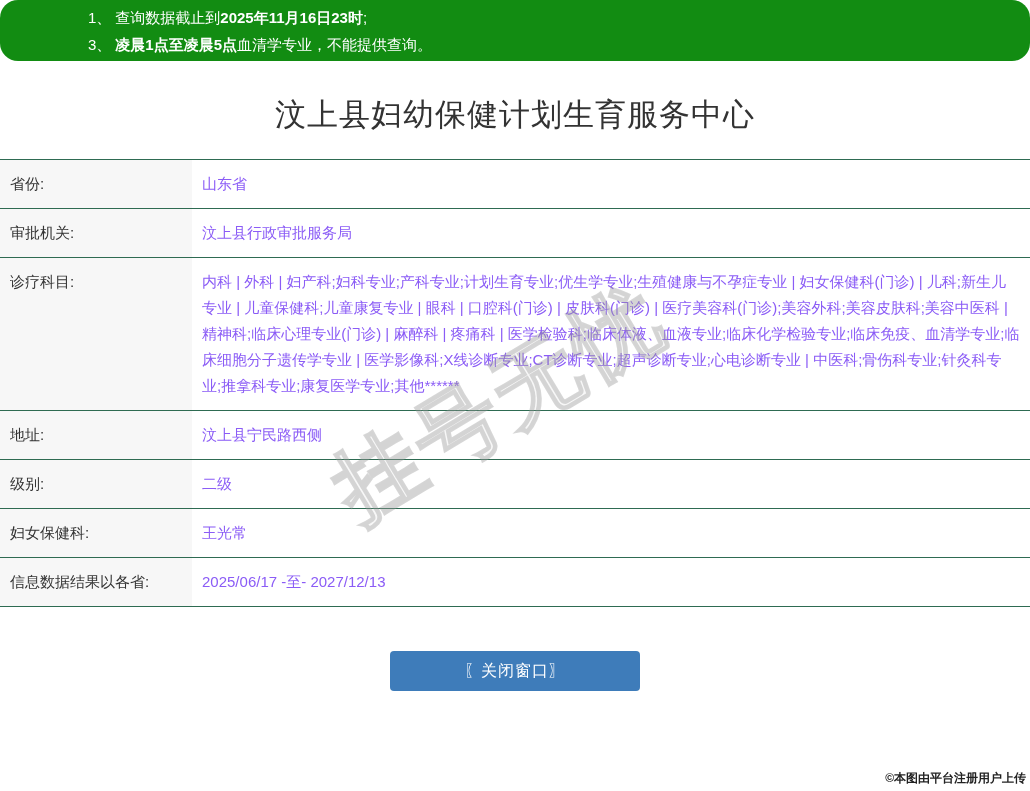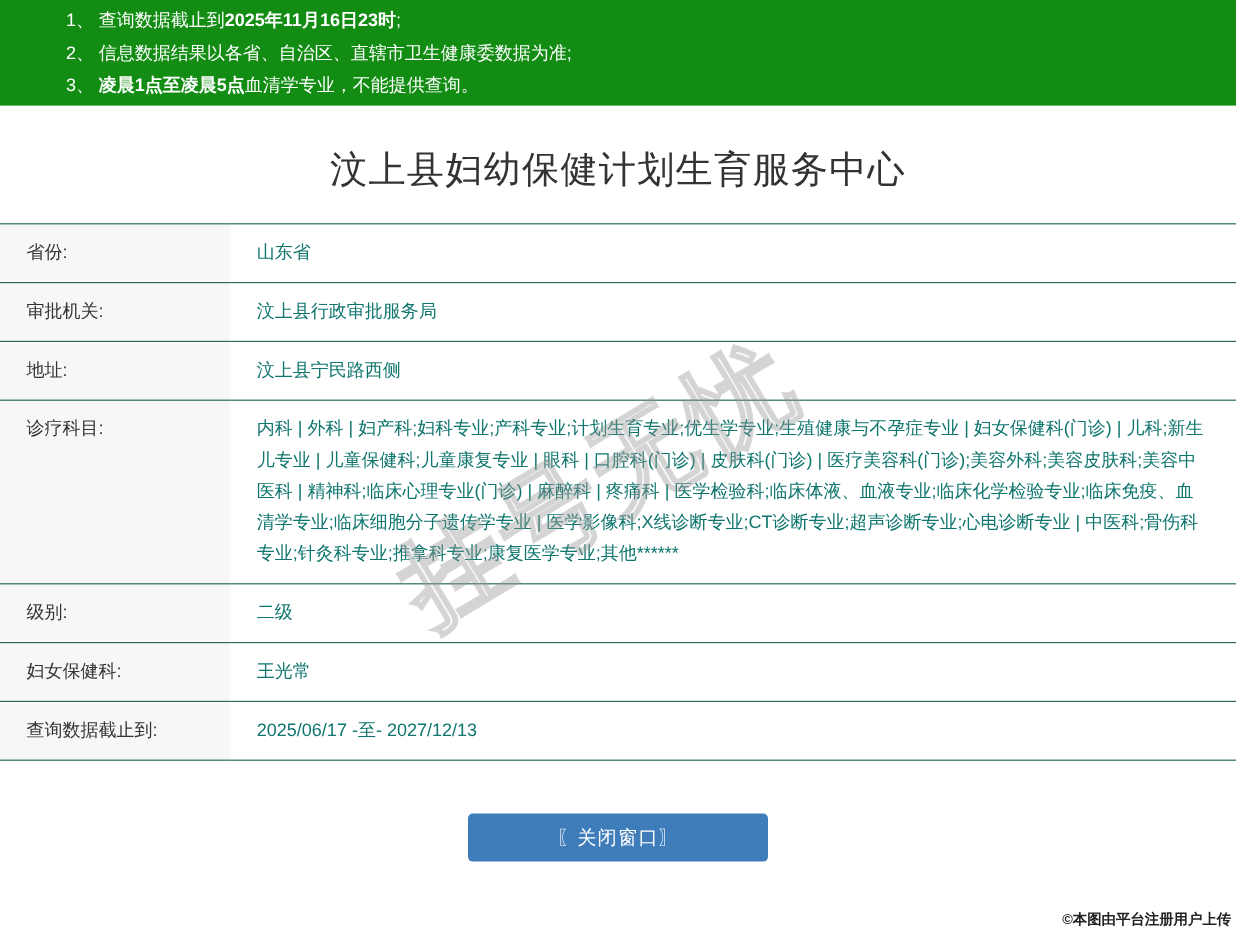--- a/index.html
+++ b/index.html
@@ -6,43 +6,44 @@
   html,body { margin:0; padding:0; }
   body {
     width:1030px; height:791px; overflow:hidden; position:relative;
     background:#ffffff; color:#333333;
     font-family:"Liberation Sans", sans-serif;
   }
 
   
   .notice {
     background:#128c12; color:#ffffff;
-    padding:4px 10px 3px 55px;
+    padding:4px 10px 3px 88px;
     font-size:15px;
+    border-radius:18px;
   }
   .notice-item { line-height:27px; }
   .notice-item .num { margin-right:4px; }
   .notice-item b { font-weight:700; }
 
   
   .title {
     text-align:center; font-size:31px; font-weight:400;
     color:#333333; letter-spacing:1px;
     margin:33px 0 23px 0;
   }
 
   
   table.info {
     width:1030px; border-collapse:collapse; font-size:15px;
     border-top:1px solid #2e6b52;
   }
   table.info tr { border-bottom:1px solid #2e6b52; }
-  table.info td { padding:11px 22px; vertical-align:top; line-height:26px;margin-left:37px; }
+  table.info td { padding:11px 10px; vertical-align:top; line-height:26px;margin-left:37px; }
   td.lbl { width:192px; background:#f7f7f7; color:#333333; }
-  td.val { padding-left:10px; color:#0f766e; }
+  td.val { padding-left:10px; color:#8b5cf6; }
 
   
   .watermark {
     position:absolute; left:300px; top:345px; width:400px;
     text-align:center; white-space:nowrap;
     font-size:86px; font-weight:700; letter-spacing:6px;
     transform:rotate(-31deg);
     color:rgba(180,180,180,0.18);
     -webkit-text-stroke:2px rgba(150,150,150,0.7);
     opacity:0.55; pointer-events:none; z-index:10;
@@ -53,37 +54,34 @@
     display:block; margin:44px auto 0 auto;
     width:250px; height:40px;
     background:#3e7cba; color:#ffffff;
     font-size:16px; font-family:"Liberation Sans", sans-serif;
     border:none; border-radius:4px; cursor:pointer;
     letter-spacing:1px;
   }
 
   
   .copyright {
-    position:absolute; right:4px; bottom:16px;
+    position:absolute; right:4px; bottom:4px;
     font-size:12px; font-weight:700; color:#222222;
     text-shadow:-1px -1px 0 #fff, 1px -1px 0 #fff, -1px 1px 0 #fff, 1px 1px 0 #fff;
     z-index:20;
   }
 </style>
 </head>
 <body>
 
 <div class="notice">
   <div class="notice-item">
     <span class="num">1、</span><span>查询数据截止到</span><b>2025年11月16日23时</b><span>;</span>
   </div>
 
-  <div class="notice-item">
-    <span class="num">2、</span><span>信息数据结果以各省、自治区、直辖市卫生健康委数据为准;</span><b></b><span></span>
-  </div>
 
   <div class="notice-item">
     <span class="num">3、</span><span></span><b>凌晨1点至凌晨5点</b><span>血清学专业，不能提供查询。</span>
   </div>
 </div>
 
 <h1 class="title">汶上县妇幼保健计划生育服务中心</h1>
 
 <table class="info">
   <tbody>
@@ -92,42 +90,42 @@
     <td class="val">山东省</td>
   </tr>
 
   <tr>
     <td class="lbl">审批机关:</td>
     <td class="val">汶上县行政审批服务局</td>
   </tr>
 
 
   <tr>
-    <td class="lbl">地址:</td>
-    <td class="val">汶上县宁民路西侧</td>
+    <td class="lbl">诊疗科目:</td>
+    <td class="val">内科 | 外科 | 妇产科;妇科专业;产科专业;计划生育专业;优生学专业;生殖健康与不孕症专业 | 妇女保健科(门诊) | 儿科;新生儿专业 | 儿童保健科;儿童康复专业 | 眼科 | 口腔科(门诊) | 皮肤科(门诊) | 医疗美容科(门诊);美容外科;美容皮肤科;美容中医科 | 精神科;临床心理专业(门诊) | 麻醉科 | 疼痛科 | 医学检验科;临床体液、血液专业;临床化学检验专业;临床免疫、血清学专业;临床细胞分子遗传学专业 | 医学影像科;X线诊断专业;CT诊断专业;超声诊断专业;心电诊断专业 | 中医科;骨伤科专业;针灸科专业;推拿科专业;康复医学专业;其他******</td>
   </tr>
 
   <tr>
-    <td class="lbl">诊疗科目:</td>
-    <td class="val">内科 | 外科 | 妇产科;妇科专业;产科专业;计划生育专业;优生学专业;生殖健康与不孕症专业 | 妇女保健科(门诊) | 儿科;新生儿专业 | 儿童保健科;儿童康复专业 | 眼科 | 口腔科(门诊) | 皮肤科(门诊) | 医疗美容科(门诊);美容外科;美容皮肤科;美容中医科 | 精神科;临床心理专业(门诊) | 麻醉科 | 疼痛科 | 医学检验科;临床体液、血液专业;临床化学检验专业;临床免疫、血清学专业;临床细胞分子遗传学专业 | 医学影像科;X线诊断专业;CT诊断专业;超声诊断专业;心电诊断专业 | 中医科;骨伤科专业;针灸科专业;推拿科专业;康复医学专业;其他******</td>
+    <td class="lbl">地址:</td>
+    <td class="val">汶上县宁民路西侧</td>
   </tr>
 
   <tr>
     <td class="lbl">级别:</td>
     <td class="val">二级</td>
   </tr>
 
 
   <tr>
     <td class="lbl">妇女保健科:</td>
     <td class="val">王光常</td>
   </tr>
 
   <tr>
-    <td class="lbl">查询数据截止到:</td>
+    <td class="lbl">信息数据结果以各省:</td>
     <td class="val">2025/06/17 -至- 2027/12/13</td>
   </tr>
 </tbody>
 </table>
 
 <div class="watermark">挂号无忧</div>
 
 <button class="close-btn">〖关闭窗口〗</button>
 
 <div class="copyright">©本图由平台注册用户上传</div>

